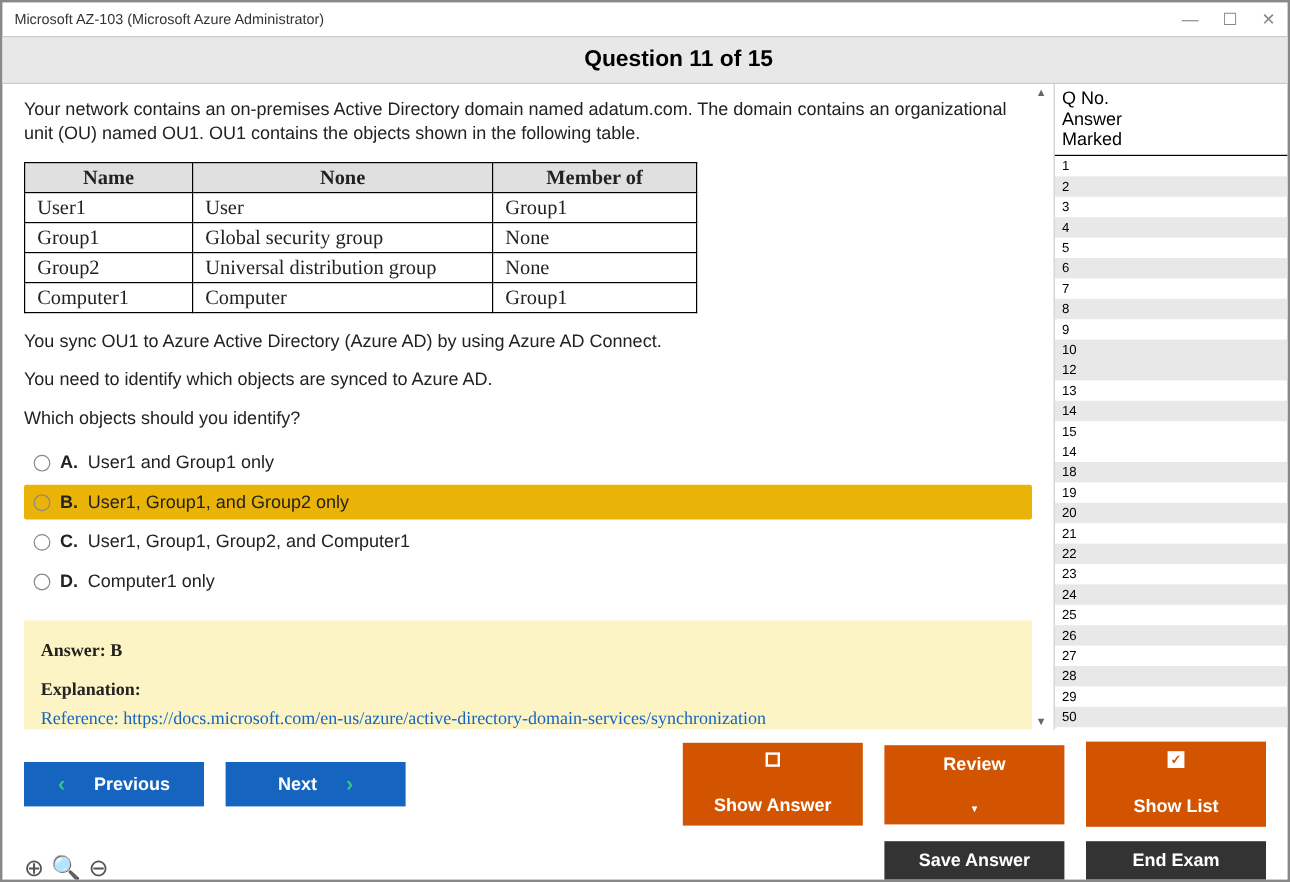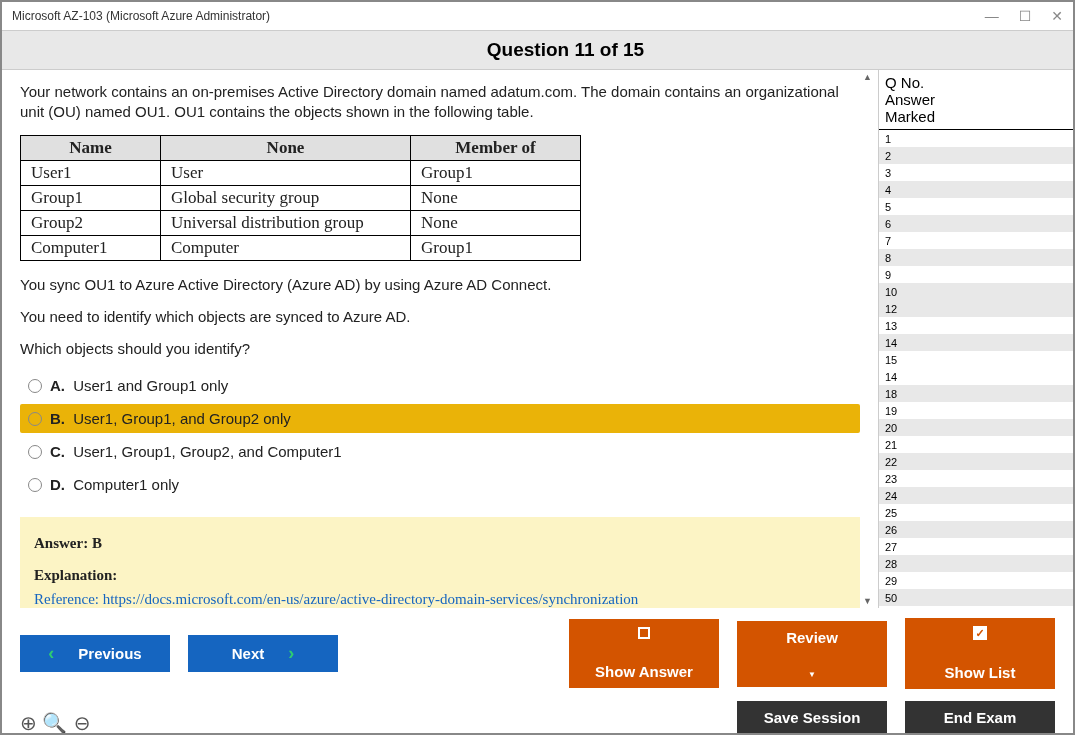--- a/index.html
+++ b/index.html
@@ -309,16 +309,16 @@
       <span>Show List</span>
     </div>
   </div>
   <div class="btn-row" style="margin-top:10px;">
     <div class="zoom-row">
       <span>⊕</span>
       <span>🔍</span>
       <span>⊖</span>
     </div>
     <div class="spacer"></div>
-    <div class="btn dark">Save Session</div>
+    <div class="btn dark">Save Answer</div>
     <div class="btn dark">End Exam</div>
   </div>
 </div>
 
 </body></html>

